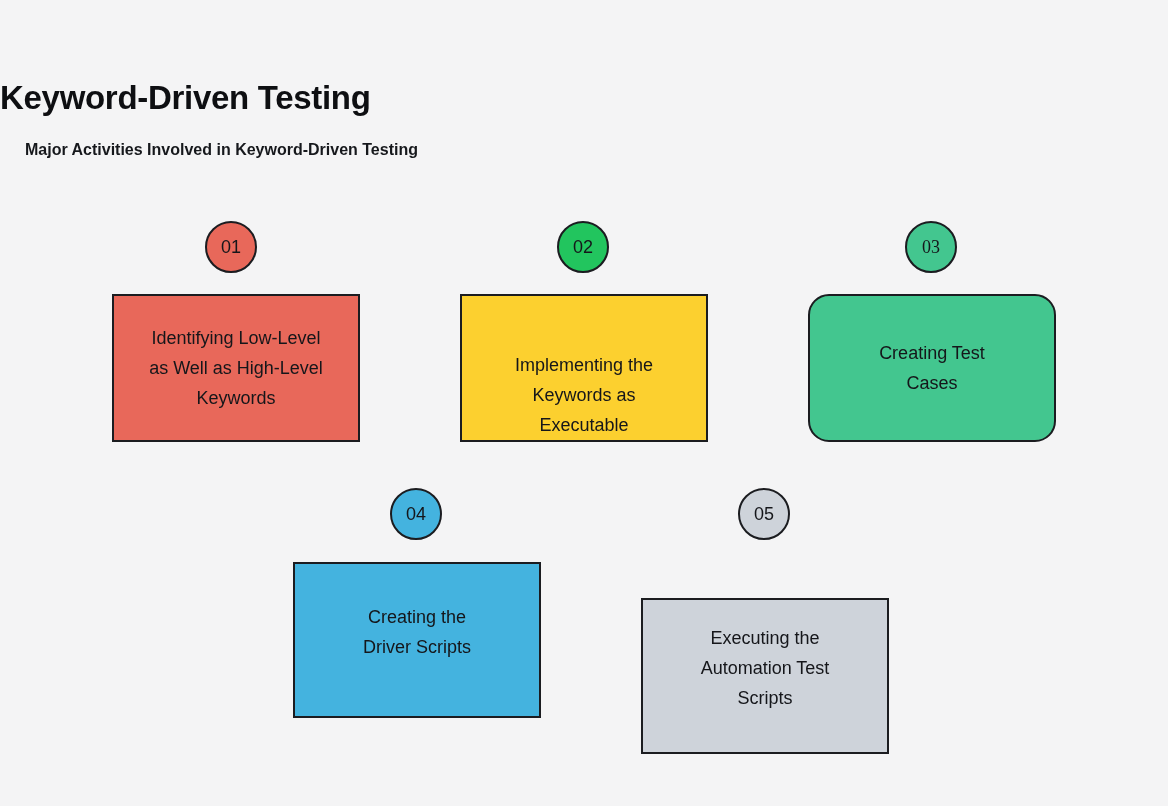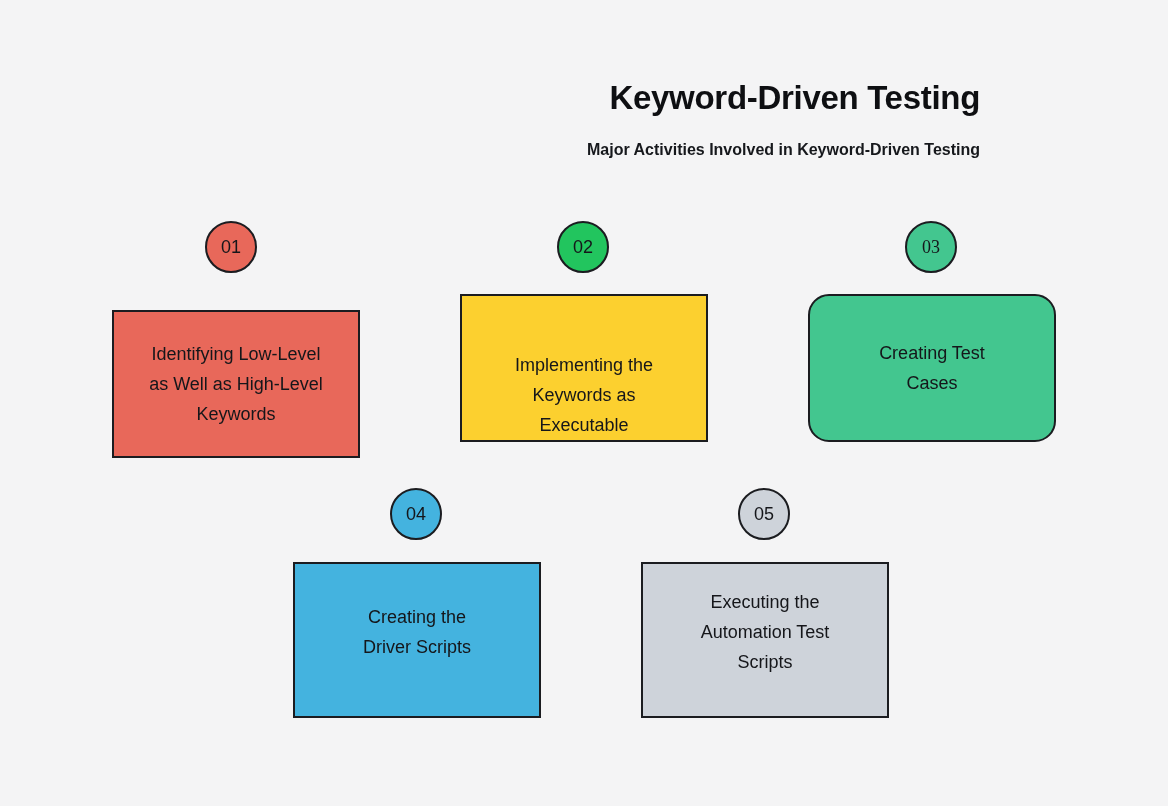--- a/index.html
+++ b/index.html
@@ -20,21 +20,21 @@
     position: absolute;
     inset: 0;
   }
 
   
   .heading {
     position: absolute;
     left: 0;
     top: 80px;
     width: 980px;
-    text-align: right;
+    text-align: left;
   }
   .title {
     font-size: 33px;
     font-weight: bold;
     letter-spacing: -0.3px;
     line-height: 1.1;
     margin: 0;
     color: #0e0f12;
   }
   .subtitle {
@@ -93,41 +93,41 @@
 
   
   .s1 .card { left: 112px; }
   .s1 .badge { left: 205px; }
   .s2 .card { left: 460px; align-items: flex-end; }
   .s2 .badge { left: 557px; }
   .s3 .card { left: 808px; }
   .s3 .badge { left: 905px; font-family: Liberation Serif, serif; }
   .s4 .card { left: 293px; }
   .s4 .badge { left: 390px; }
-  .s5 .card { left: 641px; }
+  .s5 .card { left: 641px; margin-top: 36px; }
   .s5 .badge { left: 738px; }
 
   .s4 .card-label,
   .s5 .card-label { transform: translateY(-8px); }
 </style>
 </head>
 <body style="background: rgb(244, 244, 245);">
 
 <div id="infographic">
 
   <div class="heading">
     <h1 class="title">Keyword-Driven Testing</h1>
     <h2 class="subtitle">Major Activities Involved in Keyword-Driven Testing</h2>
   </div>
 
   <div class="step row-top s1">
     <div class="badge" style="background-color: rgb(232, 104, 90);">
       <span>01</span>
     </div>
-    <div class="card" style="background-color: rgb(232, 104, 90); margin-top: 16px;">
+    <div class="card" style="background-color: rgb(232, 104, 90);">
       <span class="card-label">Identifying Low-Level
 as Well as High-Level
 Keywords</span>
     </div>
   </div>
 
   <div class="step row-top s2">
     <div class="badge" style="background-color: #22c55e;">
       <span>02</span>
     </div>

